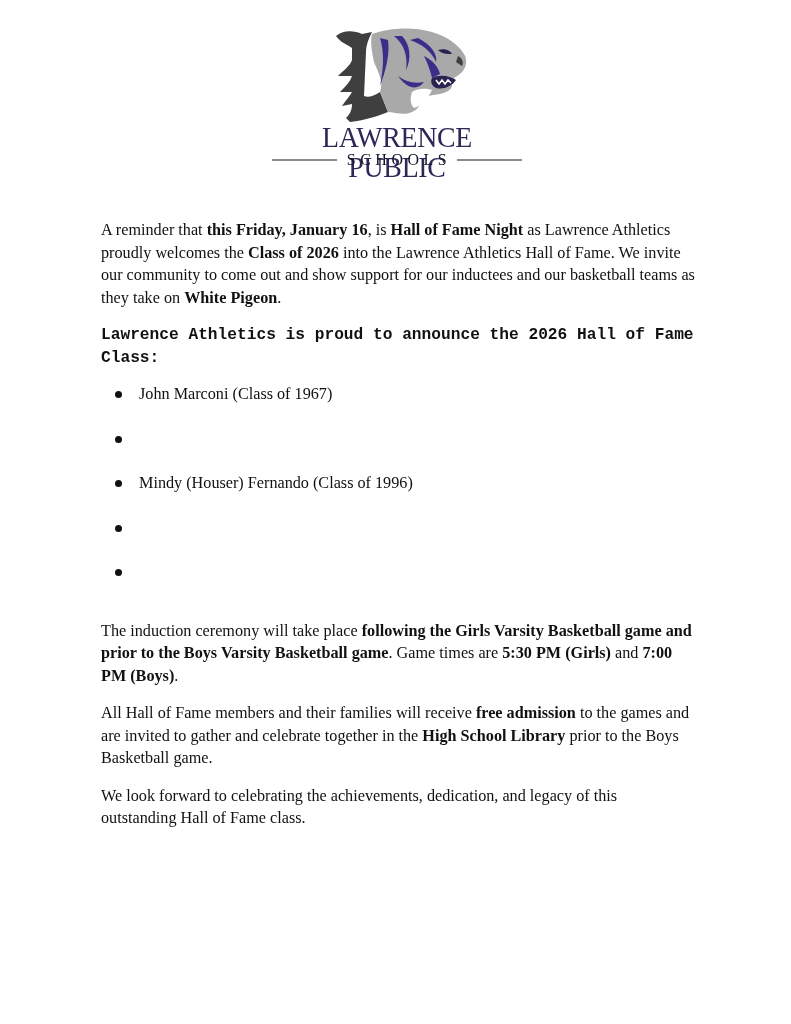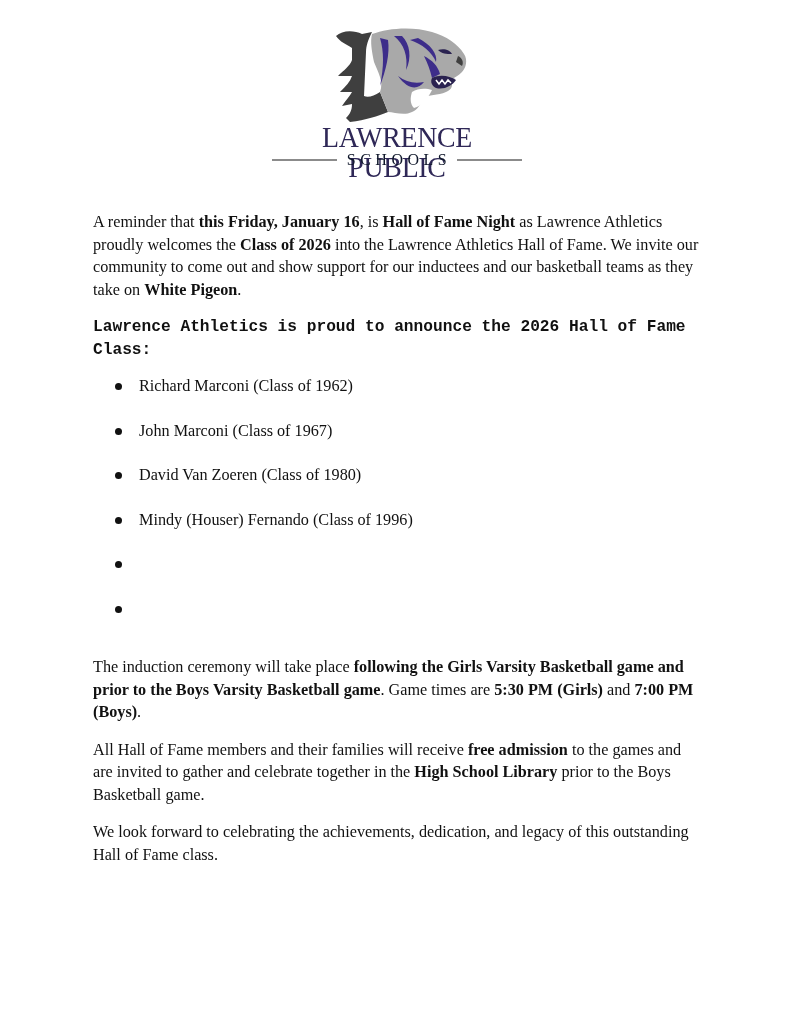--- a/index.html
+++ b/index.html
@@ -68,21 +68,21 @@
     }
     .content {
       position: absolute;
       left: 93px;
       top: 211px;
       width: 610px;
       font-size: 16.2px;
       line-height: 22.5px;
     }
     .content p {
-      margin: 0;
+      margin: 8px;
     }
     .p1 { margin-bottom: 15px !important; }
     .heading { font-weight: bold; margin-bottom: 0 !important; font-family: Liberation Mono, monospace; }
     ul.inductees {
       list-style: none;
       margin: 14px 0 0 0;
       padding: 0;
     }
     ul.inductees li {
       position: relative;
@@ -135,23 +135,22 @@
     <span class="rule"></span>
   </div>
 </div>
 
 <div class="content">
   <p class="p1"><span>A reminder that </span><b>this Friday, January 16</b><span>, is </span><b>Hall of Fame Night</b><span> as Lawrence Athletics proudly welcomes the </span><b>Class of 2026</b><span> into the Lawrence Athletics Hall of Fame. We invite our community to come out and show support for our inductees and our basketball teams as they take on </span><b>White Pigeon</b><span>.</span></p>
 
   <p class="heading">Lawrence Athletics is proud to announce the 2026 Hall of Fame Class:</p>
 
   <ul class="inductees">
-    <li><span class="bullet"></span><span>Richard Marconi (Class of 1962)</span></li>
     <li><span class="bullet"></span><span>John Marconi (Class of 1967)</span></li>
-    <li><span class="bullet"></span><span>David Van Zoeren (Class of 1980)</span></li>
+    <li><span class="bullet"></span></li>
     <li><span class="bullet"></span><span>Mindy (Houser) Fernando (Class of 1996)</span></li>
     <li><span class="bullet"></span></li>
     <li><span class="bullet"></span></li>
   </ul>
 
   <p class="p-ceremony"><span>The induction ceremony will take place </span><b>following the Girls Varsity Basketball game and prior to the Boys Varsity Basketball game</b><span>. Game times are </span><b>5:30 PM (Girls)</b><span> and </span><b>7:00 PM (Boys)</b><span>.</span></p>
 
   <p class="p-admission"><span>All Hall of Fame members and their families will receive </span><b>free admission</b><span> to the games and are invited to gather and celebrate together in the </span><b>High School Library</b><span> prior to the Boys Basketball game.</span></p>
 
   <p>We look forward to celebrating the achievements, dedication, and legacy of this outstanding Hall of Fame class.</p>

